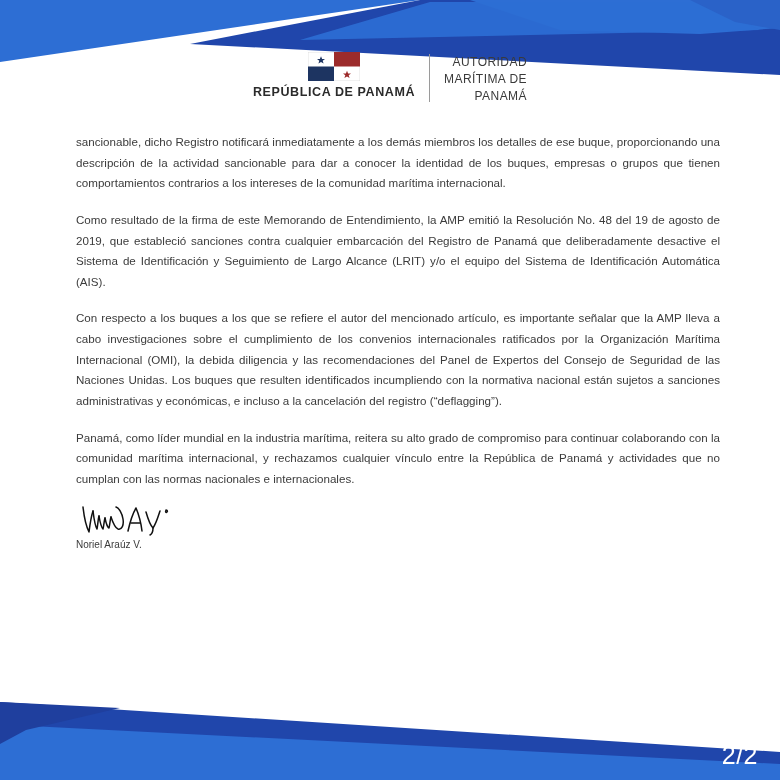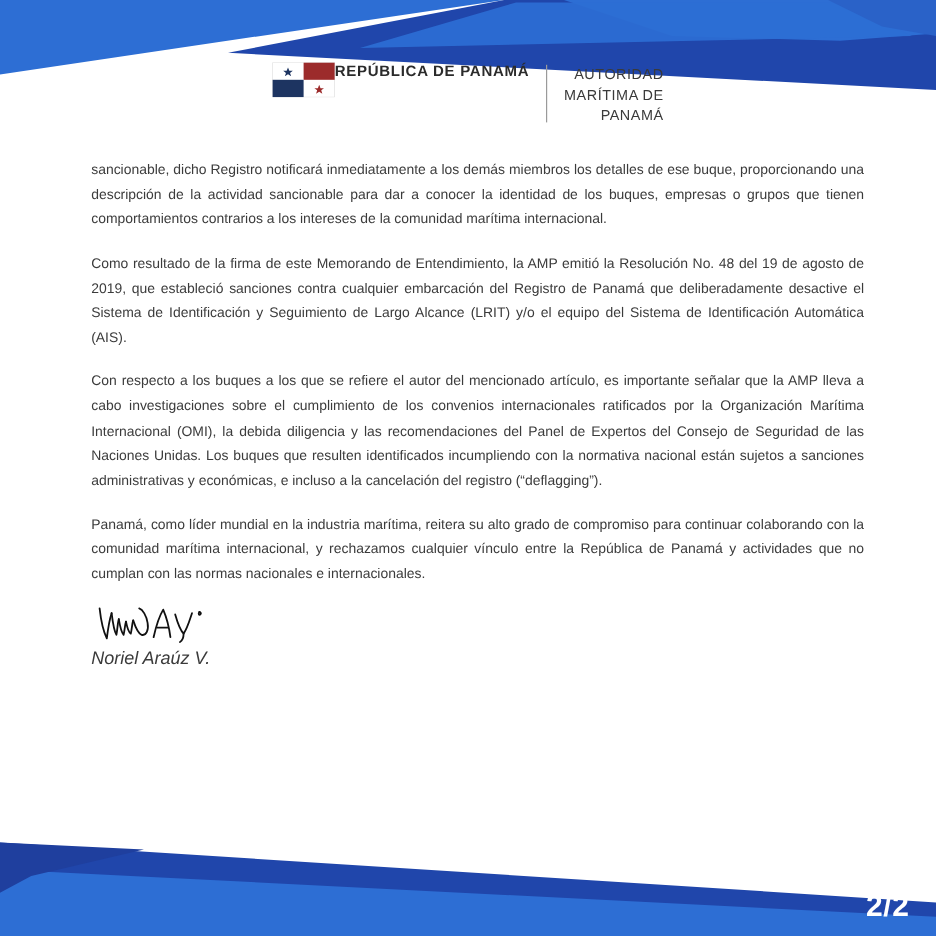--- a/index.html
+++ b/index.html
@@ -40,21 +40,22 @@
     position: absolute;
     top: 52px;
     left: 0;
     width: 780px;
     display: flex;
     justify-content: center;
     align-items: flex-start;
   }
   #brand-left {
     display: flex;
-    flex-direction: row;
+    flex-direction: column;
+    align-items: center;
     padding-right: 14px;
   }
   #flag {
     width: 52px;
     height: 29px;
     display: block;
     margin-bottom: 4px;
   }
   #republic-label {
     font-size: 12.5px;
@@ -107,33 +108,32 @@
   }
   #signature-mark {
     display: block;
     width: 96px;
     height: 34px;
     margin-left: 4px;
   }
   #signature-lines {
     margin-top: -2px;
     color: #3b3b3b;
-    font-size: 15px;
+    font-size: 10px;
     line-height: 1.78;
-    font-style: italic;
   }
 
   
   #page-number {
     position: absolute;
     right: 22px;
     bottom: 12px;
     color: #ffffff;
     font-size: 25px;
-    font-weight: bold;
+    font-weight: normal;
     letter-spacing: 0.5px;
     line-height: 1;
   }
 </style>
 </head>
 <body>
 
 <div id="page">
 
   <div class="deco" id="deco-top">

